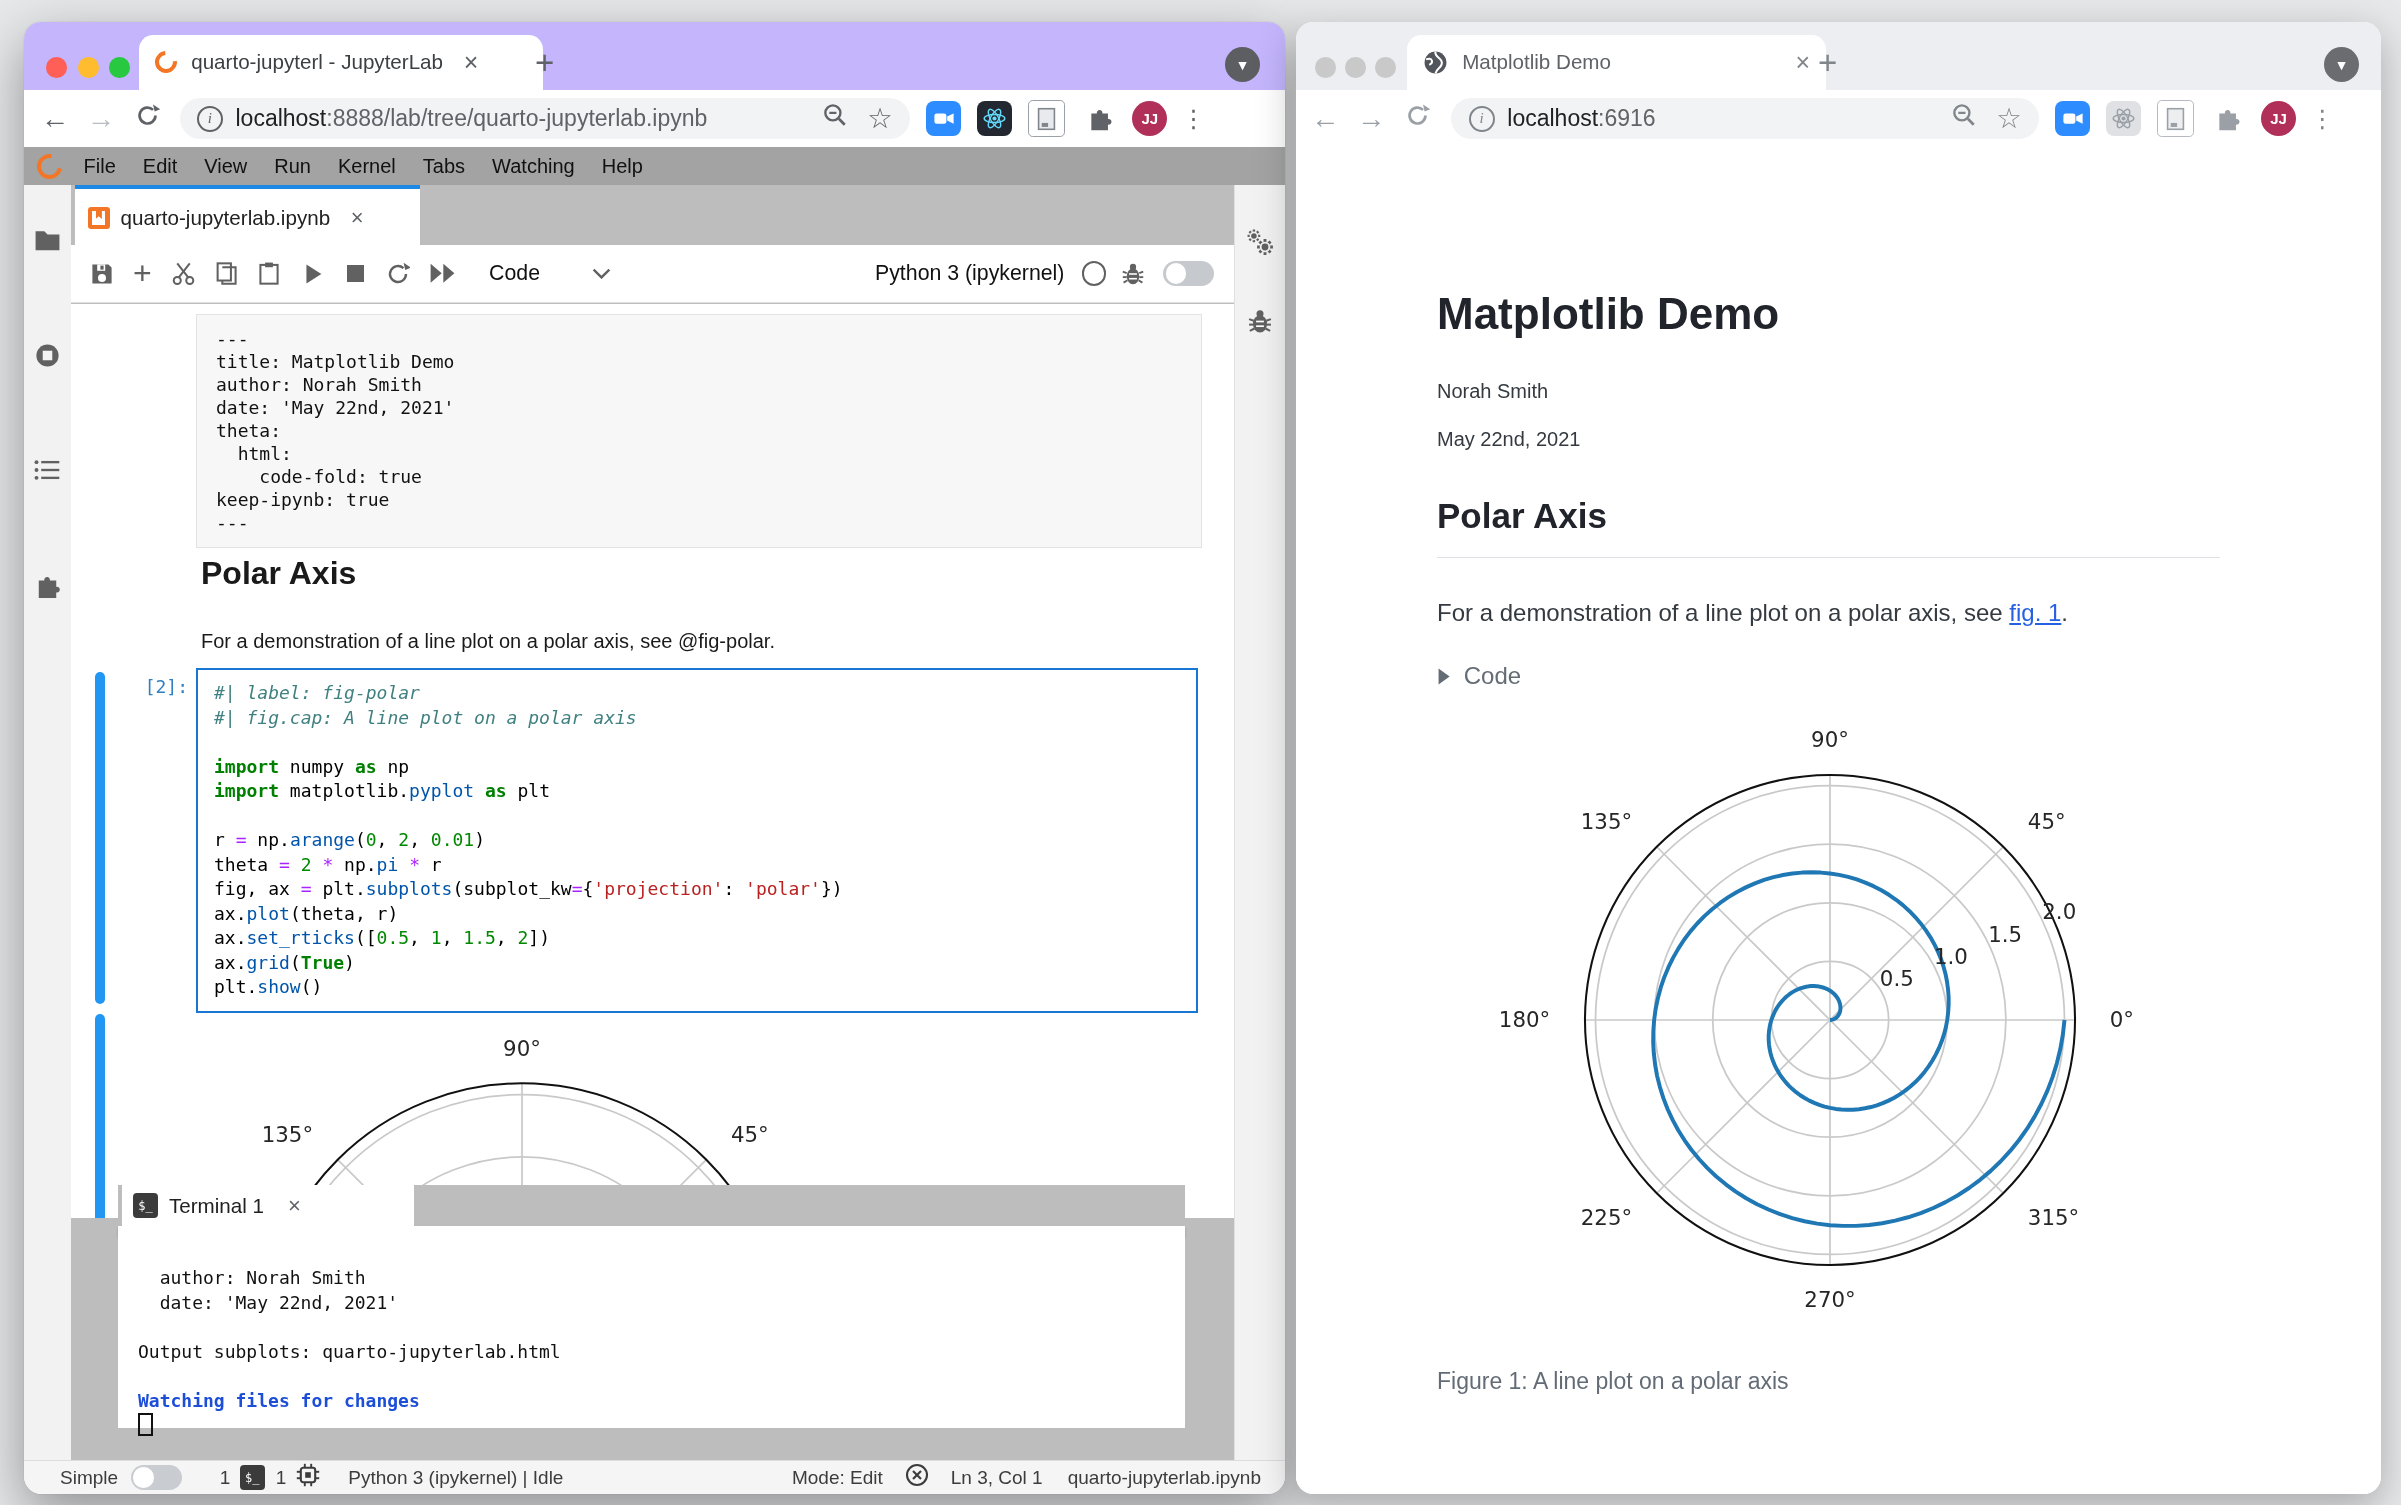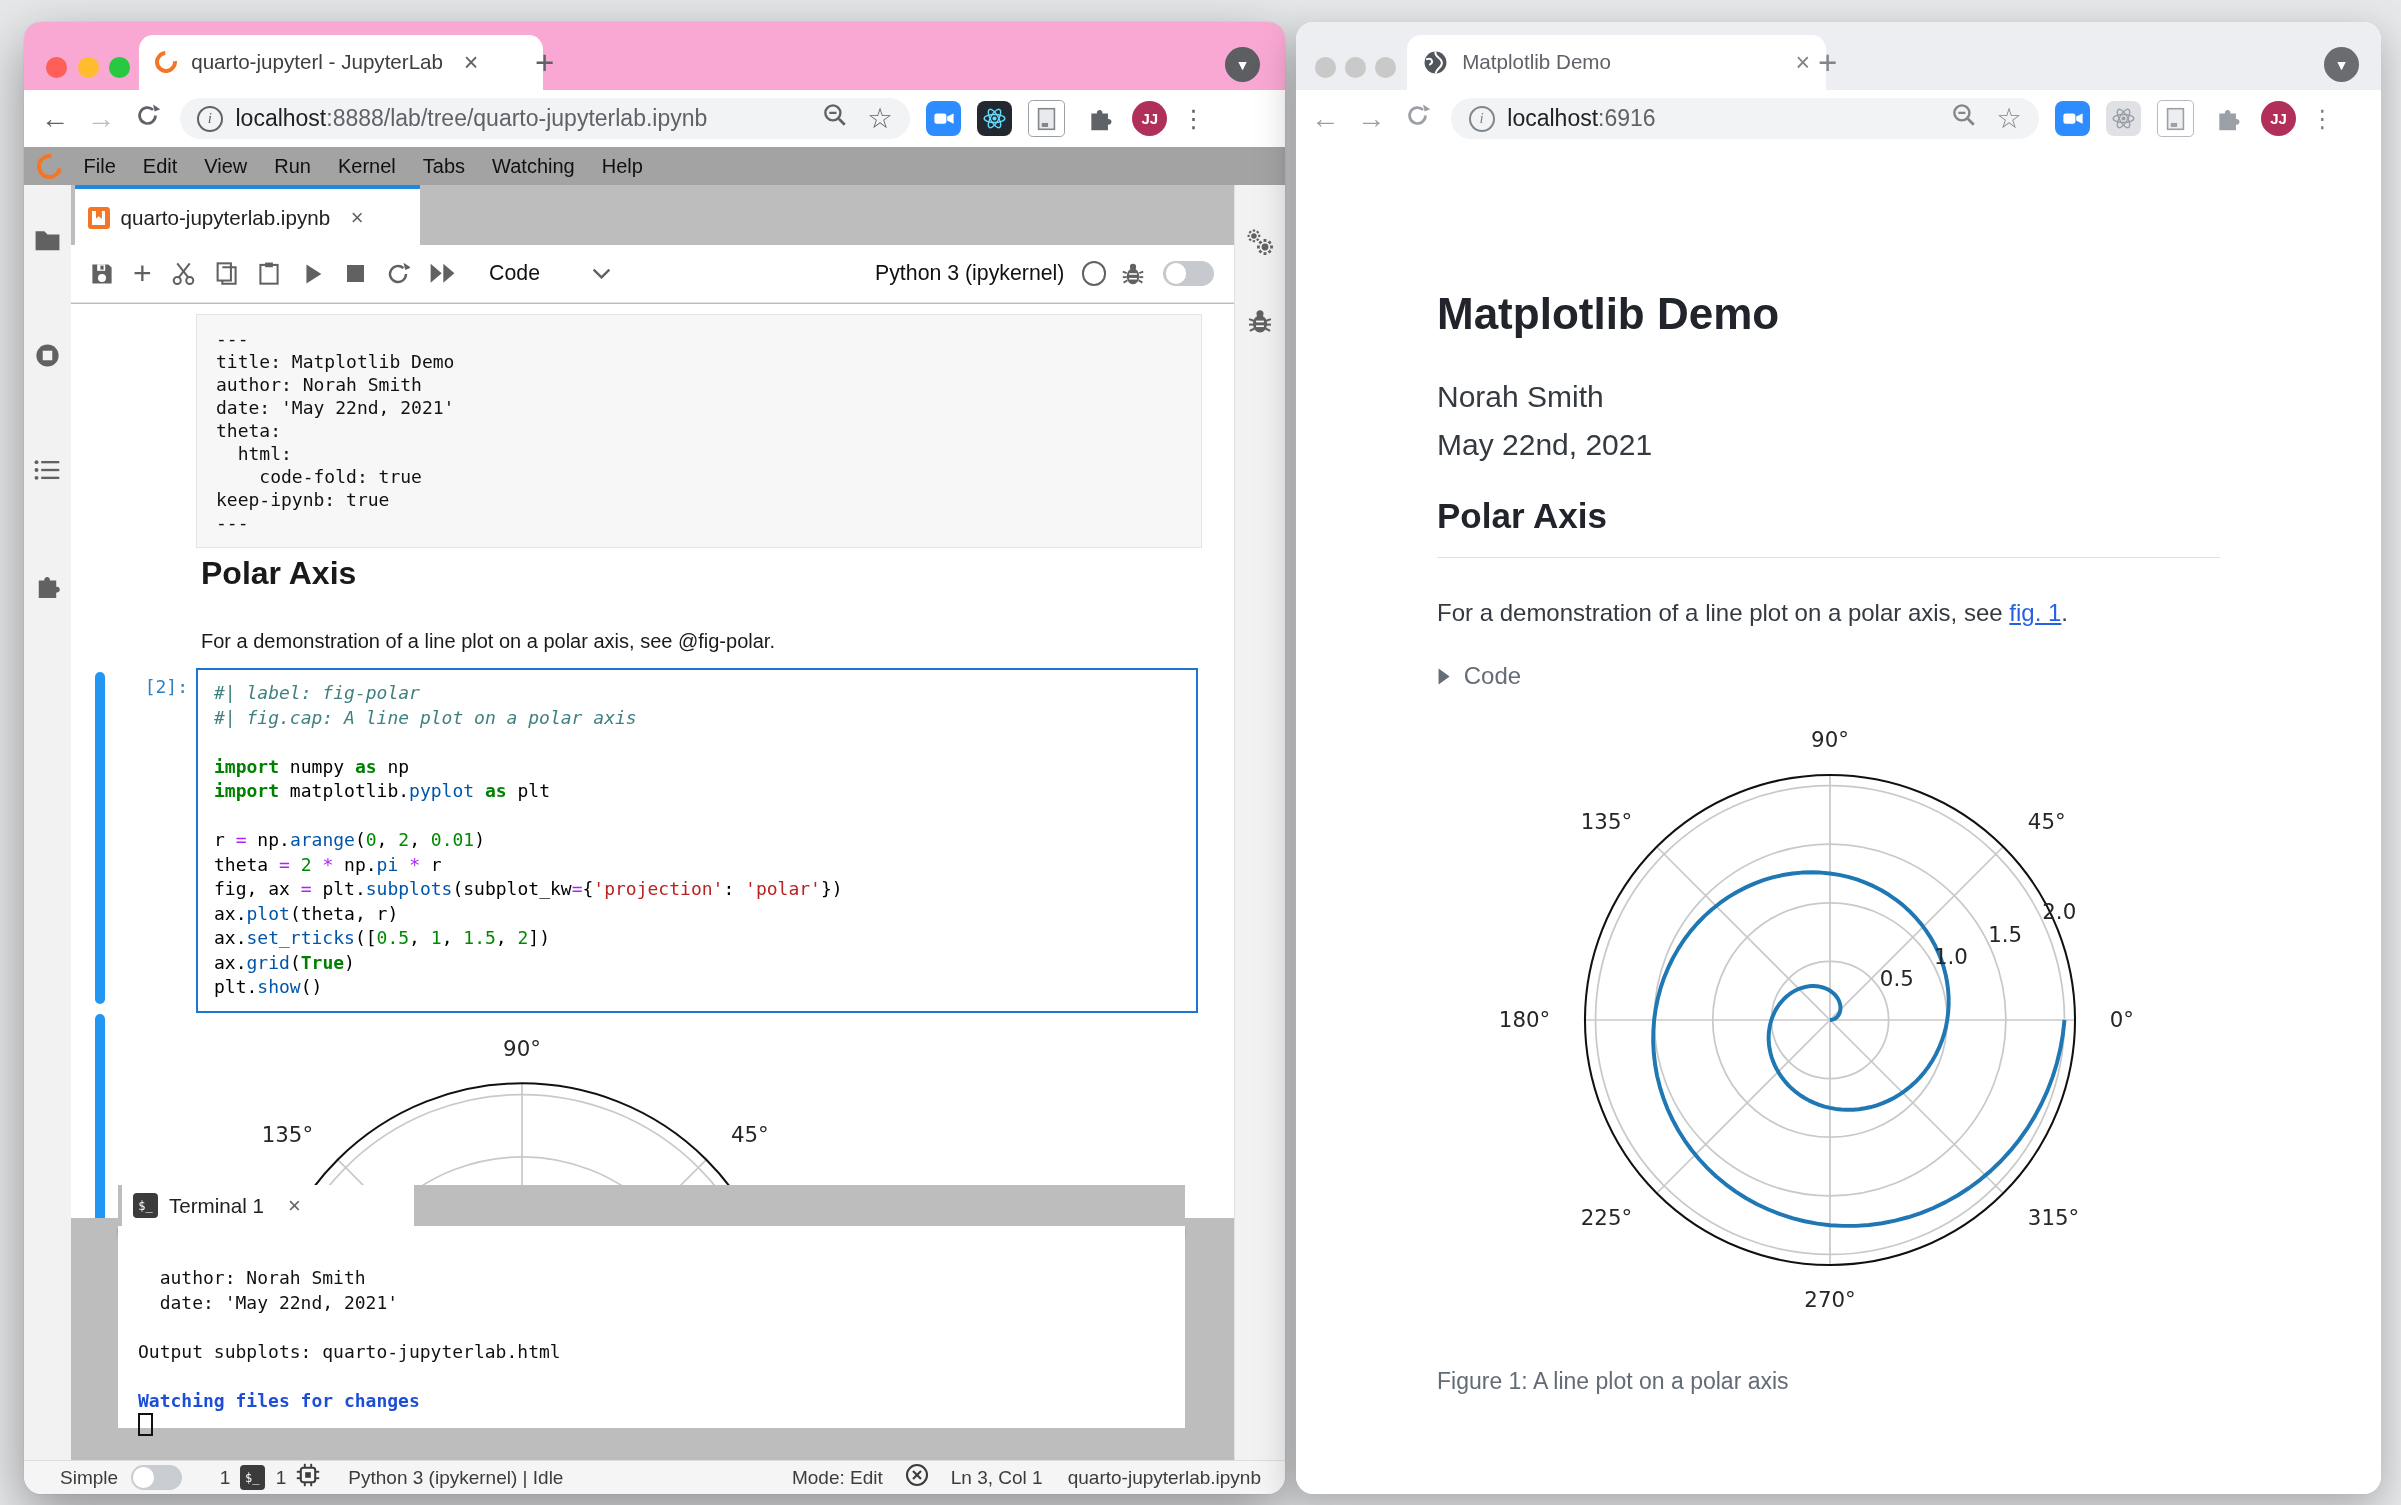--- a/index.html
+++ b/index.html
@@ -72,35 +72,35 @@
   .statusbar{position:absolute;left:0;right:0;bottom:0;height:33px;background:#f5f5f5;
     border-top:0.8px solid #ddd;display:flex;align-items:center;font-size:19px;color:#3c3c3c;}
   .toggle{width:51px;height:25px;border-radius:12.6px;background:#c9ccd1;position:relative;flex:none;}
   .toggle .knob{position:absolute;left:2.4px;top:2.4px;width:20.6px;height:20.6px;border-radius:50%;background:#fff;}
   .termbadge{width:25px;height:25px;background:#3b3b3b;border-radius:4px;color:#fff;
     font-family:"DejaVu Sans Mono",monospace;font-size:12px;display:flex;align-items:center;
     justify-content:center;flex:none;}
   
   .page{position:absolute;left:0;right:0;top:125px;bottom:0;background:#fff;}
   .qtitle{position:absolute;left:141px;top:142px;font-size:44px;font-weight:600;color:#21252b;margin:0;}
-  .qmeta{position:absolute;left:141px;font-size:30px;color:#343a40;}
+  .qmeta{position:absolute;left:141px;font-size:20px;color:#343a40;}
   .qh2{position:absolute;left:141px;top:349px;width:783px;font-size:35px;font-weight:600;
     color:#21252b;margin:0;border-bottom:1.6px solid #dee2e6;padding-bottom:20.6px;}
   .qpara{position:absolute;left:141px;top:452px;font-size:24px;color:#343a40;margin:0;}
   .qlink{color:#2761e3;text-decoration:underline;}
   .qcode{position:absolute;left:141px;top:515px;font-size:24px;color:#646c75;display:flex;align-items:center;gap:12.6px;}
   .qcap{position:absolute;left:141px;top:1221px;font-size:23px;color:#636c76;}
   .figsvg{position:absolute;}
   svg text{font-family:"DejaVu Sans",sans-serif;}
 </style>
 </head>
 <body>
 
 <div class="win" id="lwin" style="left:24px;width:1261px;">
-  <div class="tabstrip" style="background:#f9a8d4;">
+  <div class="tabstrip" style="background:#c4b5fd;">
     <span class="tl" style="position:absolute;left:22px;top:35px;background:#ff5f57;"></span>
     <span class="tl" style="position:absolute;left:54px;top:35px;background:#febc2e;"></span>
     <span class="tl" style="position:absolute;left:85px;top:35px;background:#28c840;"></span>
     <div class="ctab" style="left:115px;width:372px;">
       <span style="width:22px;height:22px;border:4px solid #f37626;border-radius:50%;border-top-color:transparent;transform:rotate(40deg);box-sizing:border-box;flex:none;"></span>
       <span class="ctab-title">quarto-jupyterl - JupyterLab</span>
       <span class="tabx">×</span>
     </div>
     <span class="newtab" style="position:absolute;left:511px;top:22px;">+</span>
     <div class="profcirc" style="right:25px;top:25px;">▼</div>

